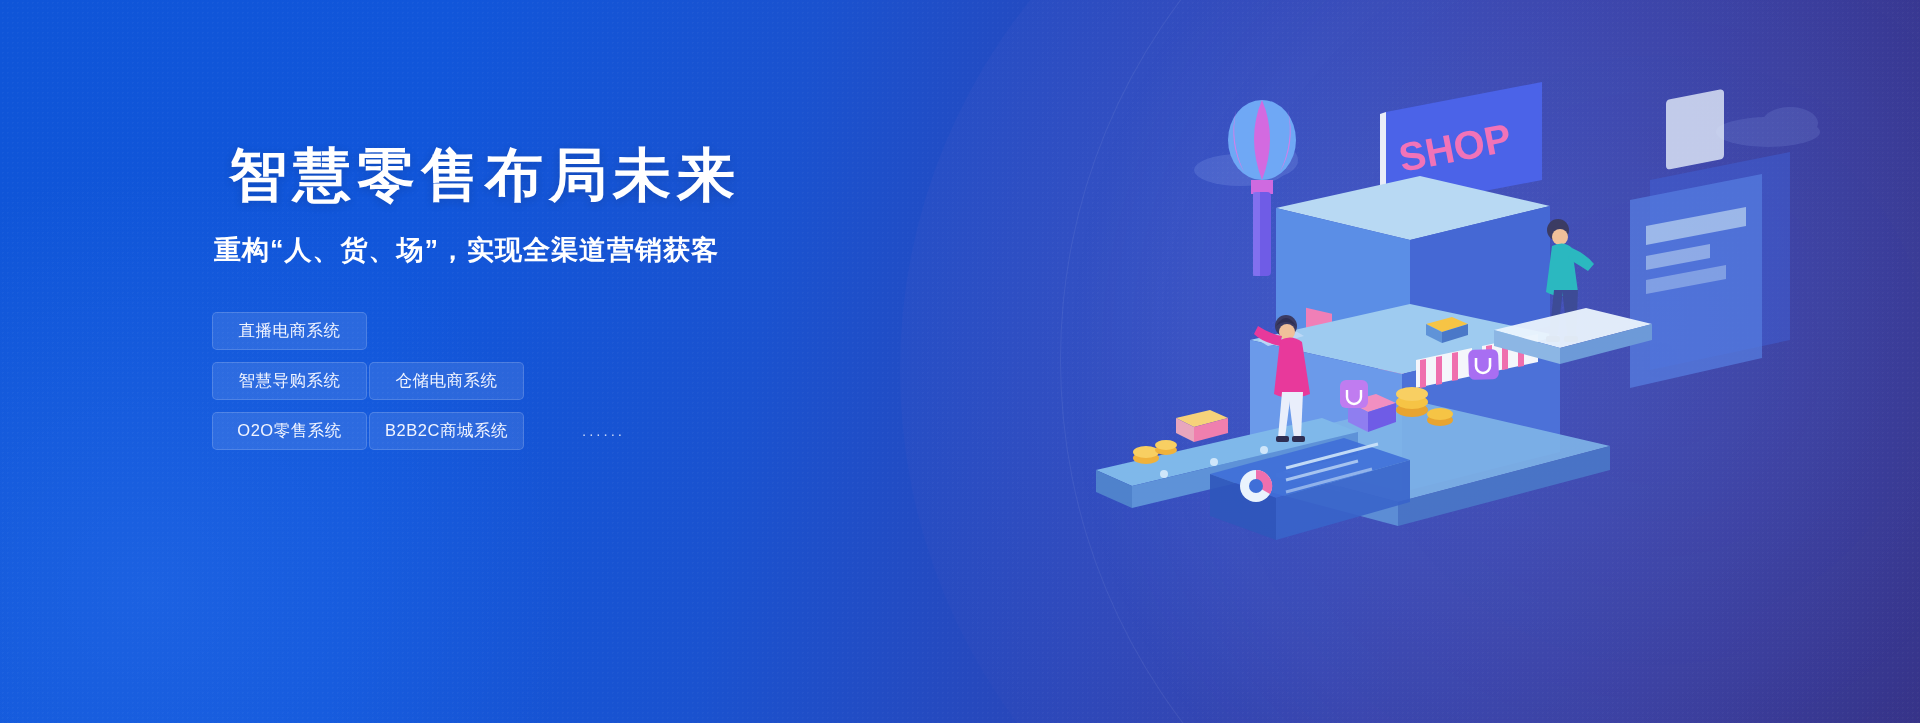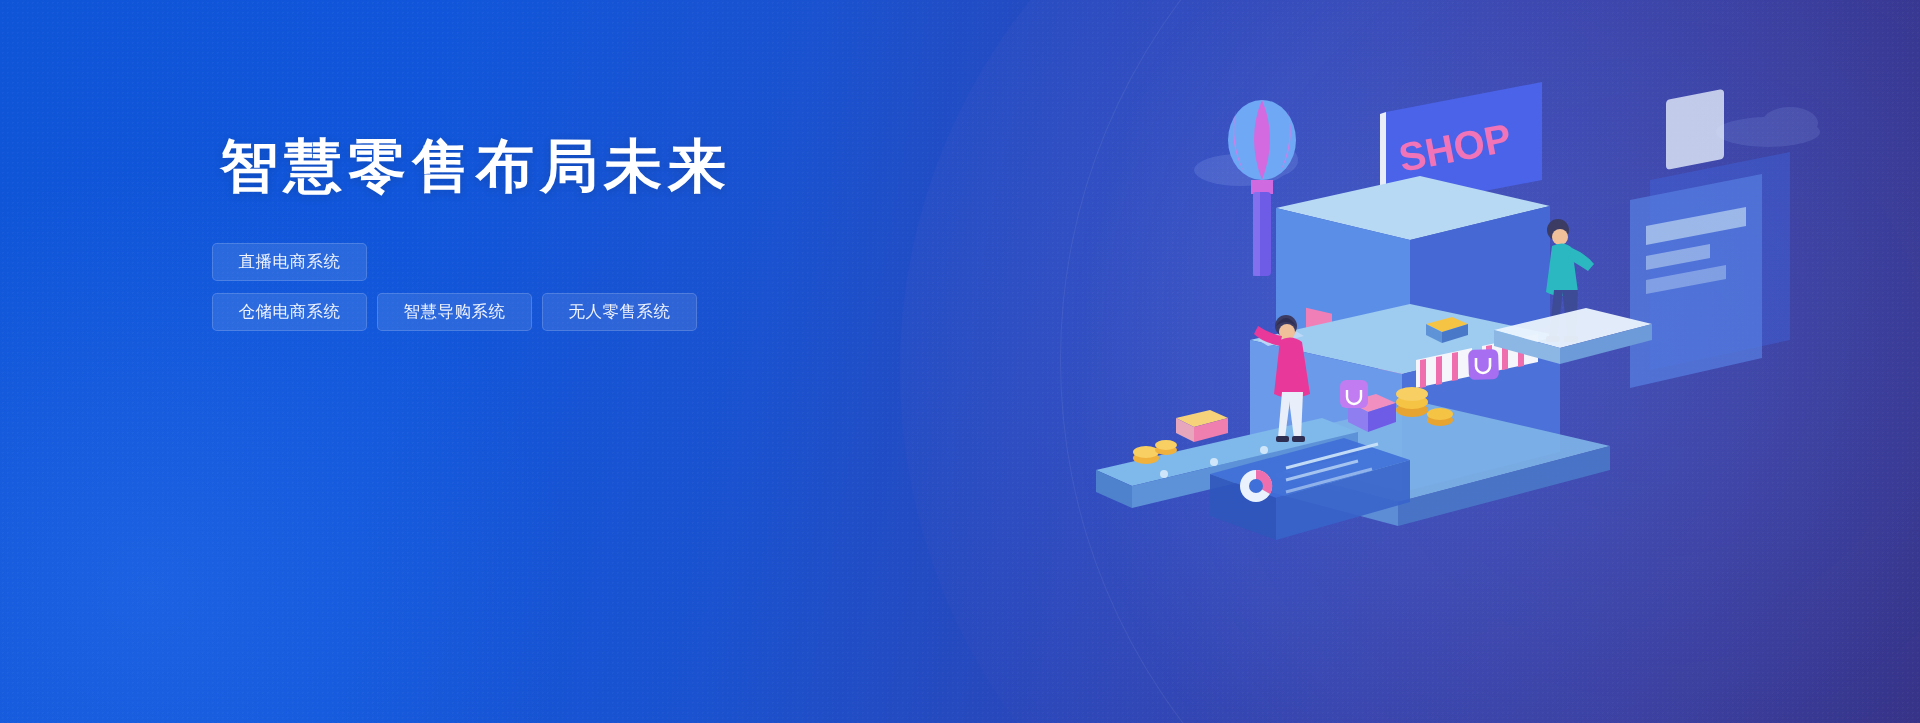--- a/index.html
+++ b/index.html
@@ -29,29 +29,29 @@
   .glow-left{
     position:absolute;left:-300px;top:140px;width:900px;height:900px;border-radius:50%;
     background:radial-gradient(circle, rgba(70,140,255,.22) 0%, rgba(70,140,255,0) 66%);
     pointer-events:none;
   }
 
   
   .copy{position:absolute;left:212px;top:126px;width:720px;}
   .headline{
     color:#ffffff;font-size:58px;font-weight:bold;letter-spacing:6px;
-    line-height:1.12;margin:8px;text-shadow:0 2px 10px rgba(0,0,0,.14);white-space:nowrap;
+    line-height:1.12;margin:17px;text-shadow:0 2px 10px rgba(0,0,0,.14);white-space:nowrap;
   }
   .subline{
     color:#ffffff;font-size:27px;font-weight:bold;letter-spacing:1px;
     margin:24px 0 0 2px;white-space:nowrap;
   }
 
   .tags{margin-top:44px;}
-  .tag-row{display:flex;gap:10px;margin-bottom:12px;}
+  .tag-row{display:flex;gap:2px;margin-bottom:12px;}
   .tag{
     width:155px;height:38px;border-radius:5px;
     background:rgba(255,255,255,.10);
     border:1px solid rgba(255,255,255,.16);
     color:#f2f5ff;font-size:16.5px;letter-spacing:.5px;
     display:flex;align-items:center;justify-content:center;white-space:nowrap;
   }
   .tag.ghost{background:transparent;border:none;color:#c9d6f7;font-size:15px;letter-spacing:3px;}
 
   
@@ -63,33 +63,38 @@
 
 <div class="stage">
 
   <div class="glow-right"></div>
   <div class="ring"></div>
   <div class="glow-left"></div>
   <div class="tex"></div>
 
   <div class="copy">
     <h1 class="headline">智慧零售布局未来</h1>
+    <div class="subline">重构“人、货、场”，实现全渠道营销获客</div>
 
     <div class="tags">
 
       <div class="tag-row">
         <div class="tag">直播电商系统</div>
       </div>
 
       <div class="tag-row">
+        <div class="tag">智慧导购系统</div>
         <div class="tag">仓储电商系统</div>
-        <div class="tag">智慧导购系统</div>
-        <div class="tag">无人零售系统</div>
       </div>
 
+      <div class="tag-row">
+        <div class="tag">O2O零售系统</div>
+        <div class="tag">B2B2C商城系统</div>
+        <div class="tag ghost">......</div>
+      </div>
 
     </div>
   </div>
 
   <div class="illus">
     <svg width="760" height="600" viewBox="0 0 760 600" xmlns="http://www.w3.org/2000/svg">
 
       <g opacity=".16">
         <ellipse cx="150" cy="130" rx="46" ry="16" fill="#a9c4ff"></ellipse>
         <ellipse cx="178" cy="120" rx="30" ry="18" fill="#a9c4ff"></ellipse>

